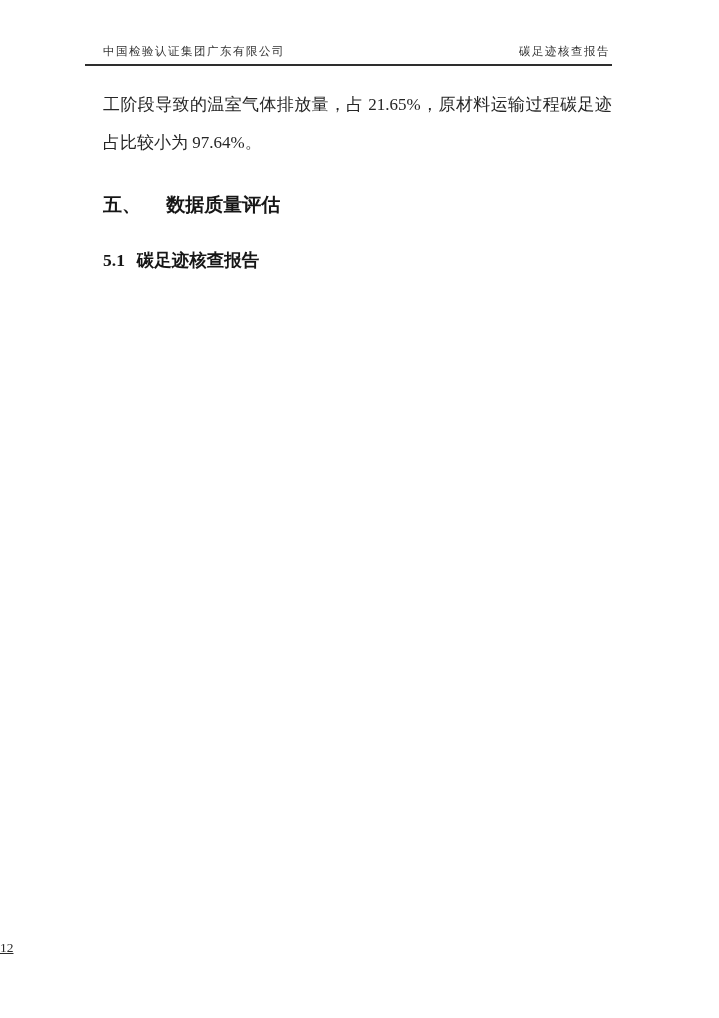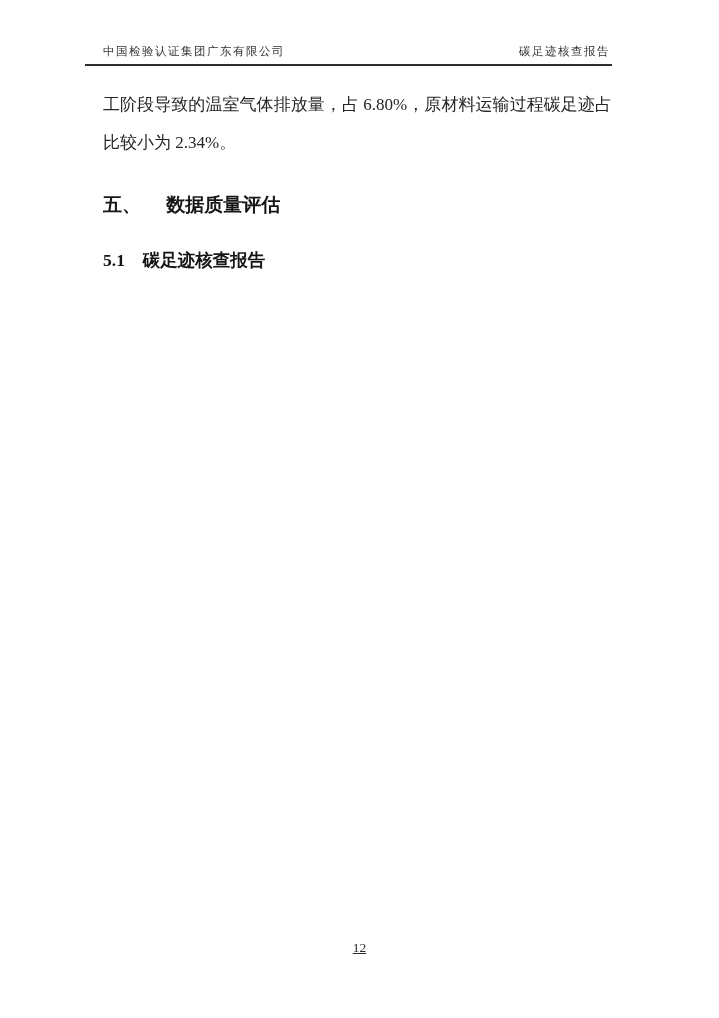--- a/index.html
+++ b/index.html
@@ -65,53 +65,53 @@
   .h-sub {
     margin: 17px 0 4px 0;
     font-size: 17.5px;
     line-height: 38px;
     font-weight: bold;
     font-family: "Liberation Sans", "DejaVu Sans", sans-serif;
     color: #161616;
   }
   .h-sub .h-num-serif {
     font-family: "Liberation Serif", "DejaVu Serif", serif;
-    margin-right: 13px;
+    margin-right: 7px;
   }
   .h-sub.h52 {
     margin-top: 8px;
   }
   
   .footer {
     position: absolute;
     left: 0;
     top: 938px;
     width: 719px;
-    text-align: center;
+    text-align: left;
     font-size: 13.5px;
     line-height: 20px;
     color: #2b2b2b;
     text-decoration: underline;
   }
 </style>
 </head>
 <body>
 
 <div class="page">
 
   <header class="header">
     <div class="header-inner">
       <span>中国检验认证集团广东有限公司</span>
       <span>碳足迹核查报告</span>
     </div>
   </header>
 
   <main class="content">
 
-    <p class="body-par">工阶段导致的温室气体排放量，占 6.80%，原材料运输过程碳足迹占比较小为 2.34%。</p>
+    <p class="body-par">工阶段导致的温室气体排放量，占 21.65%，原材料运输过程碳足迹占比较小为 97.64%。</p>
 
 
     <h2 class="h-main">
       <span class="h-num">五、</span>
       <span class="h-title">数据质量评估</span>
     </h2>
 
     <h3 class="h-sub">
       <span class="h-num-serif">5.1</span>
       <span class="h-title">碳足迹核查报告</span>

